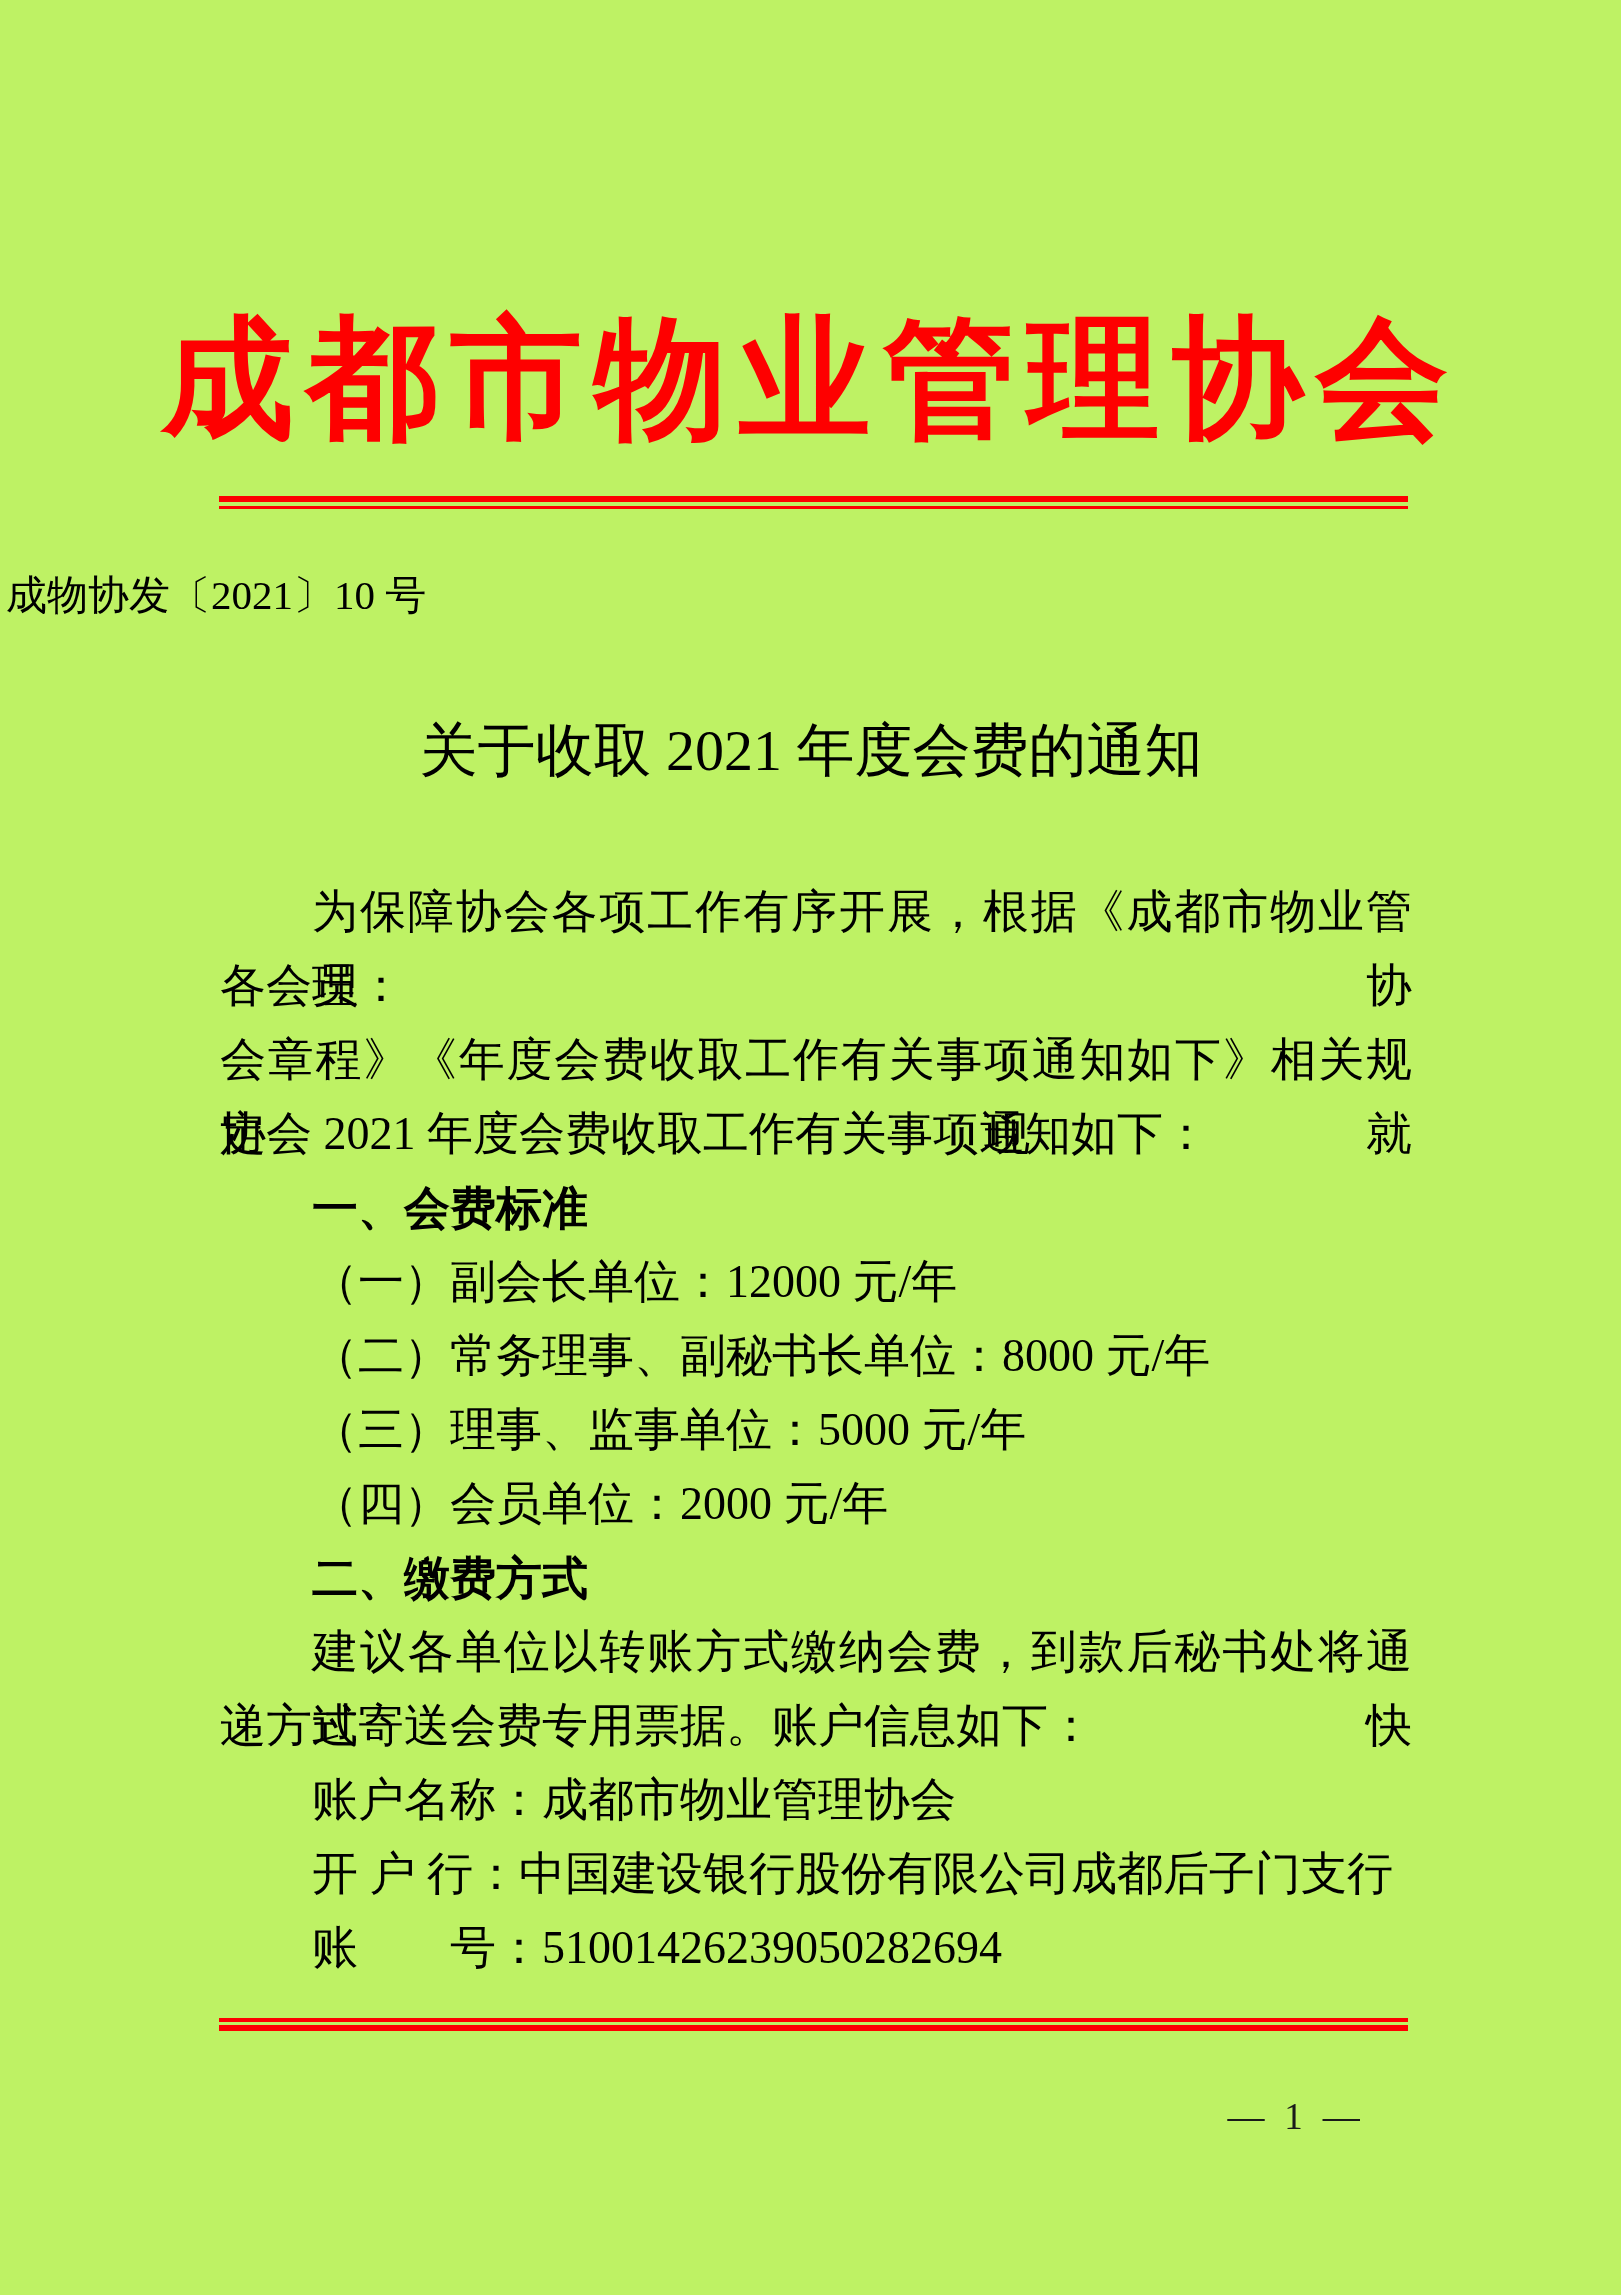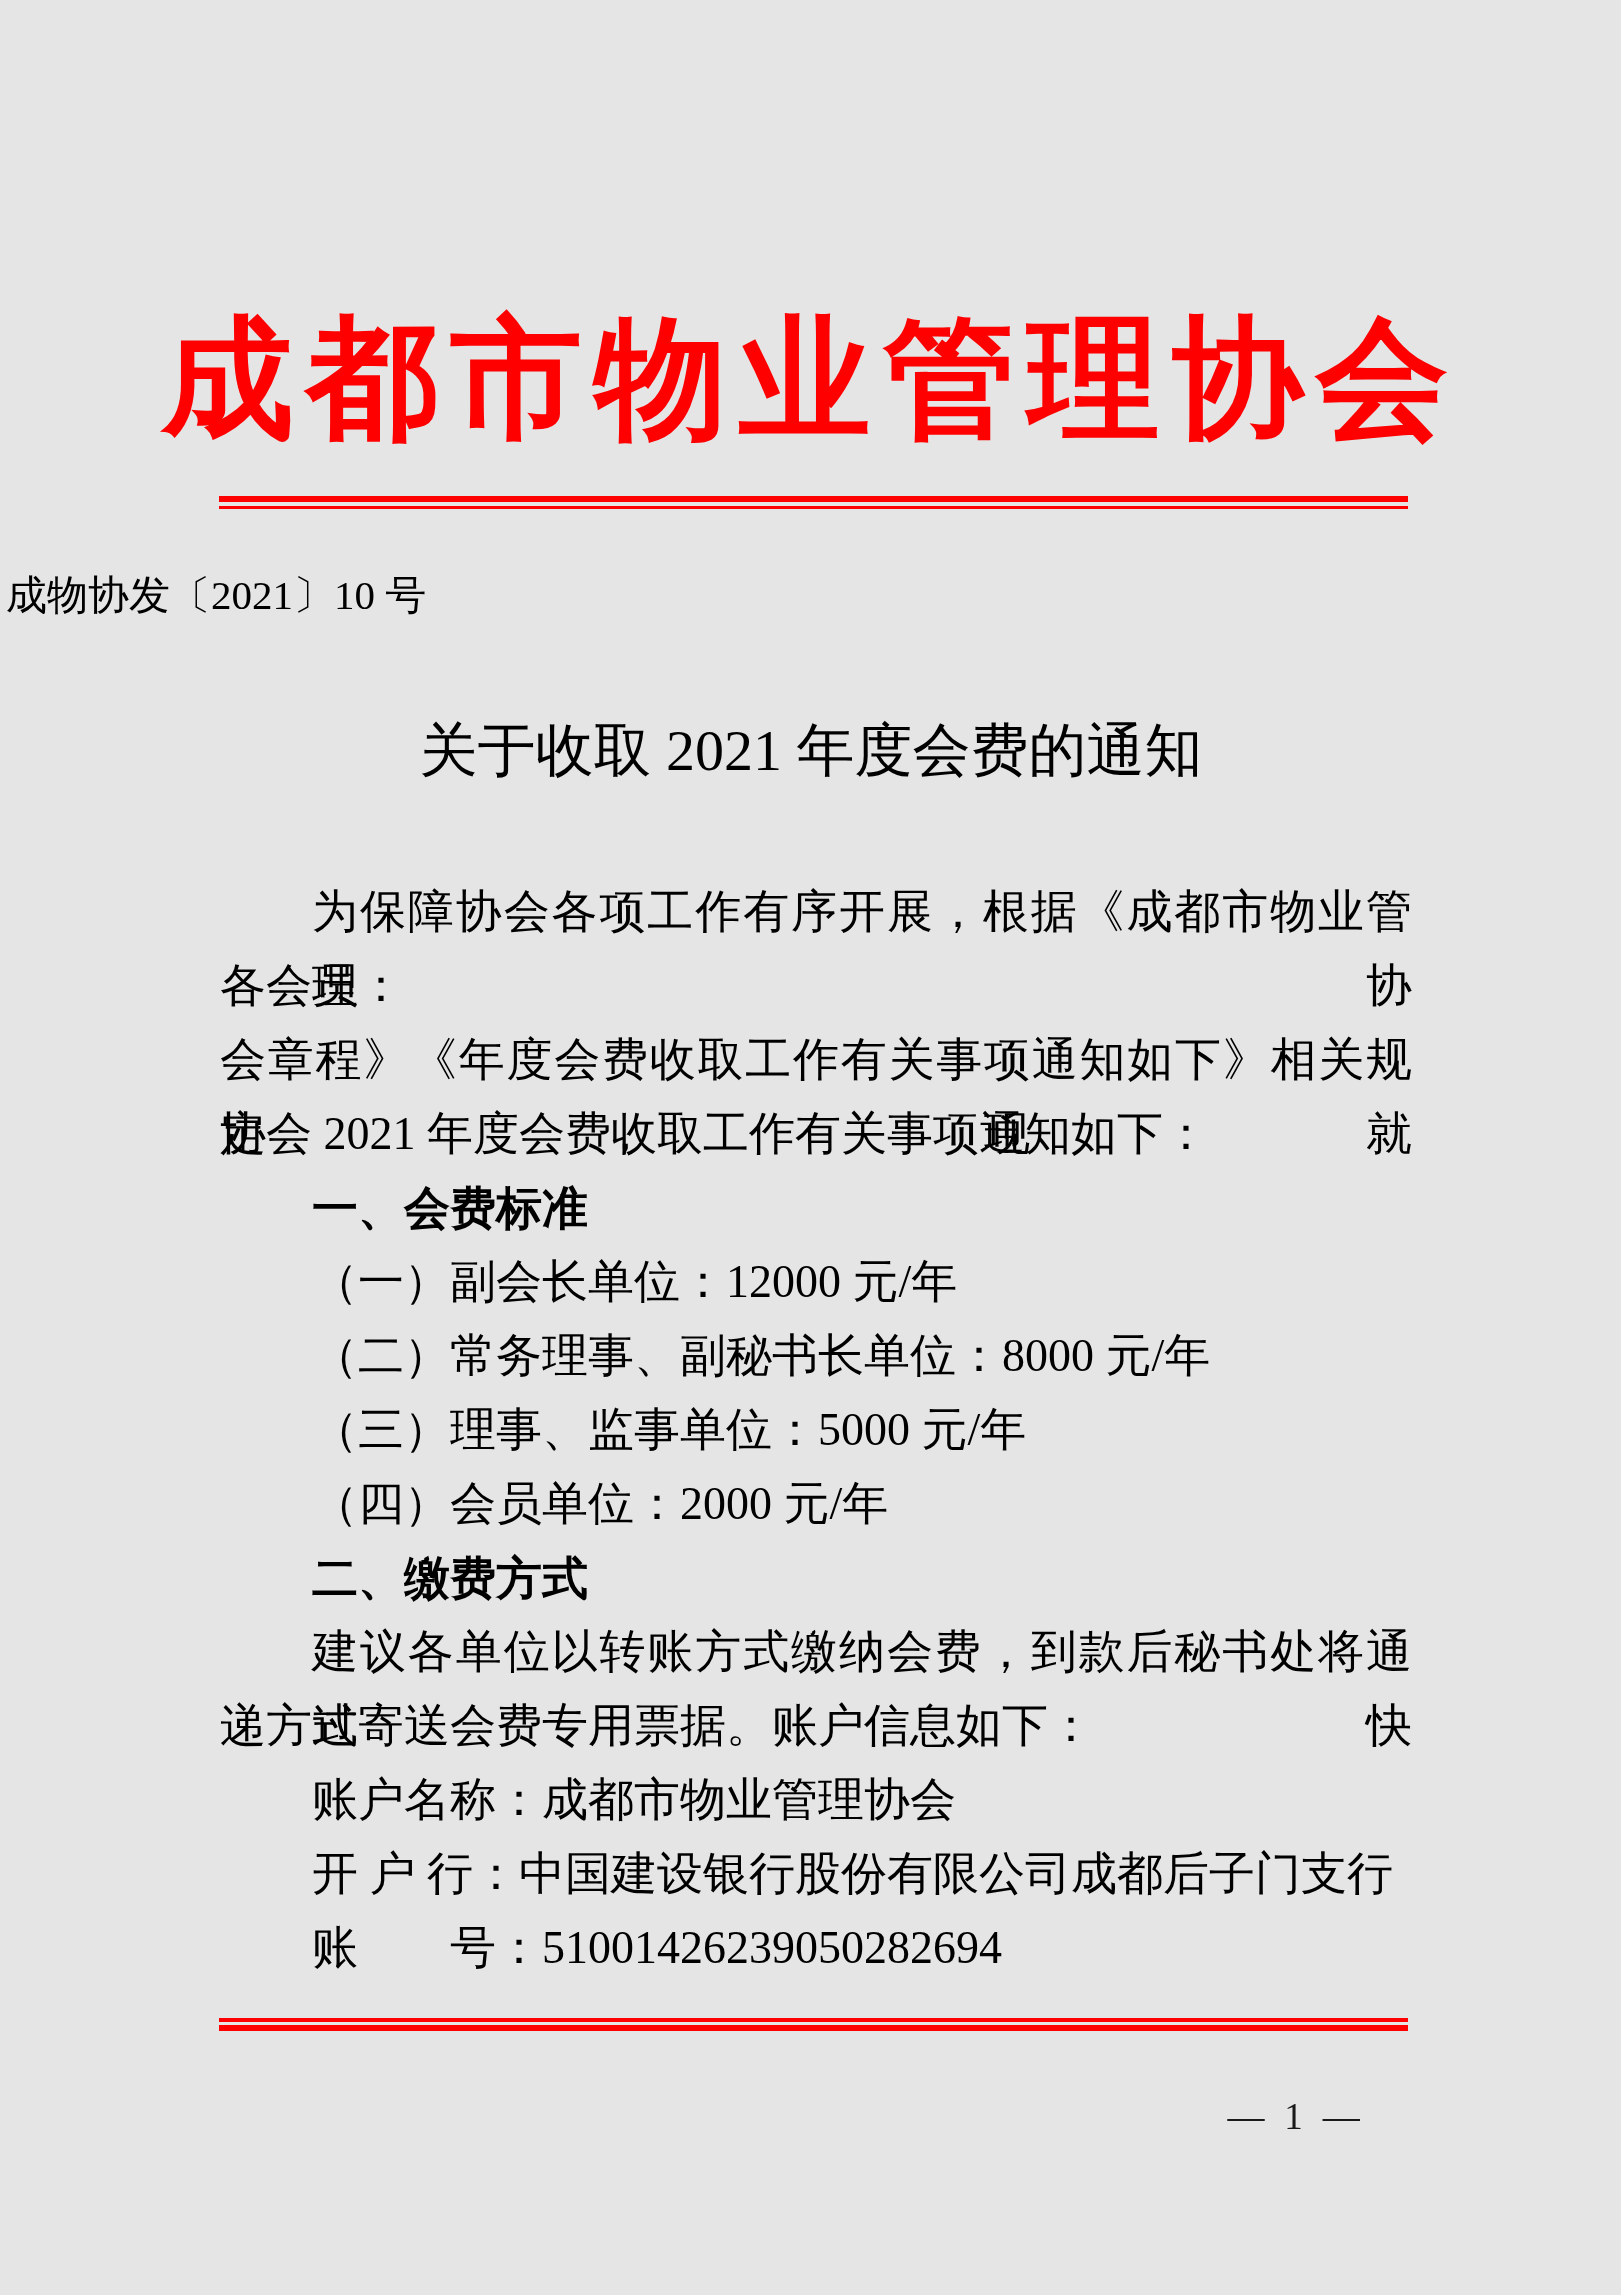--- a/index.html
+++ b/index.html
@@ -1,20 +1,20 @@
 <!DOCTYPE html>
 <html style="font-size:14px"><head>
 <meta charset="utf-8">
 <style>
   html,body{margin:0;padding:0;background:#ffffff;}
   .page{
     position:relative;
     width:1622px;
     height:2295px;
-    background:#e5e5e5;
+    background:#bef264;
     overflow:hidden;
     font-family:"Liberation Serif","DejaVu Serif",serif;
     color:#000;
   }
   
   .org-title{
     position:absolute;
     top:307px; left:0;
     width:100%;
     text-align:center;

